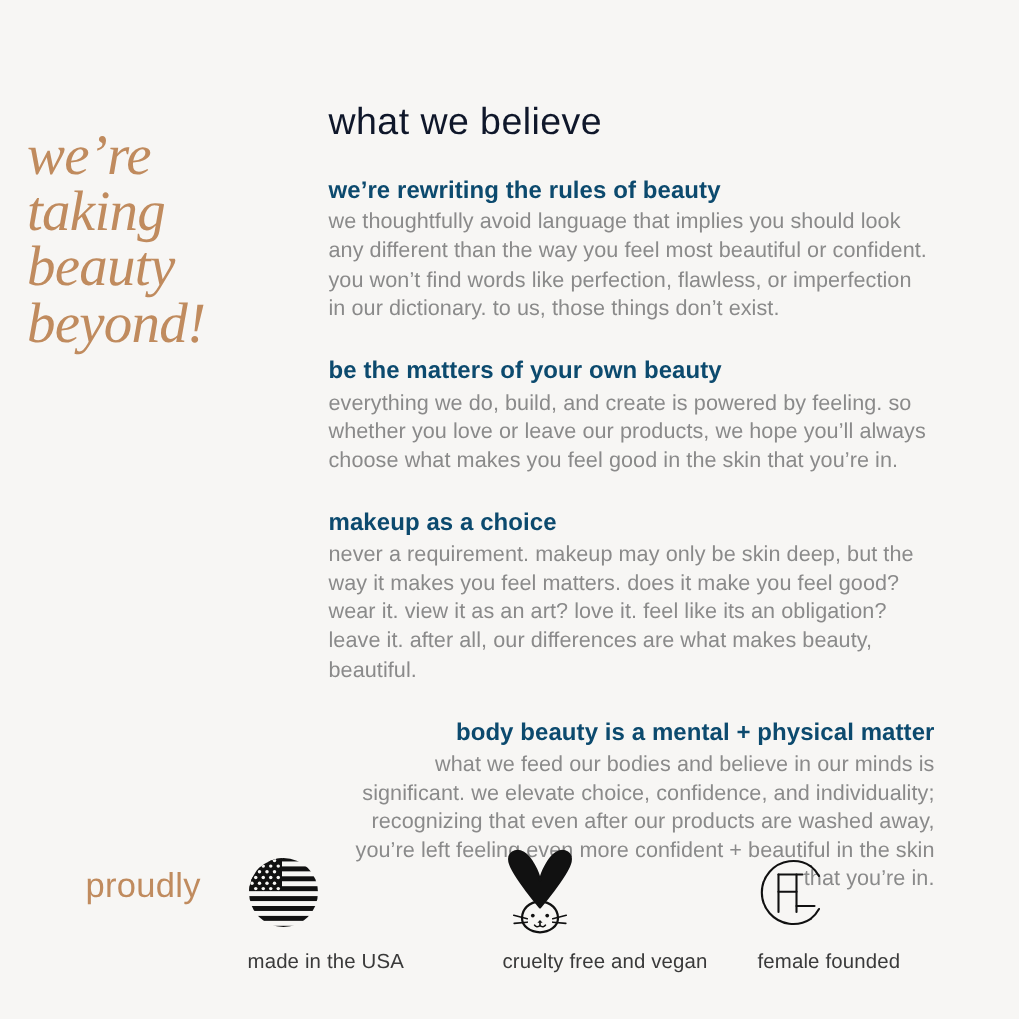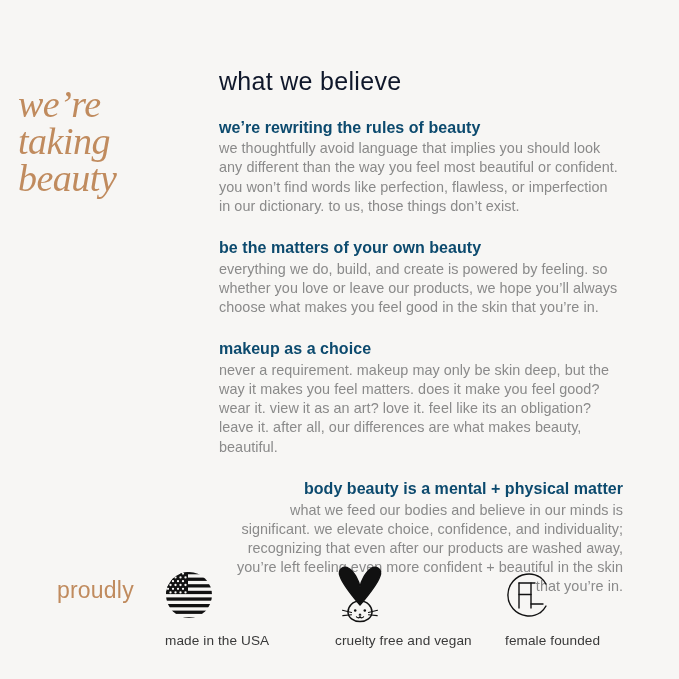--- a/index.html
+++ b/index.html
@@ -126,20 +126,21 @@
 </style>
 </head>
 <body>
 
 <div class="page">
 
   <div class="headline">
     <span class="hl-line">we’re</span>
     <span class="hl-line">taking</span>
     <span class="hl-line">beauty</span>
+    <span class="hl-line">beyond!</span>
   </div>
 
   <div class="content">
     <h1 class="main-title">what we believe</h1>
 
     <div class="section">
       <div class="sec-title">we’re rewriting the rules of beauty</div>
       <p class="sec-body">we thoughtfully avoid language that implies you should look any different than the way you feel most beautiful or confident. you won’t find words like perfection, flawless, or imperfection in our dictionary. to us, those things don’t exist.</p>
     </div>
 

